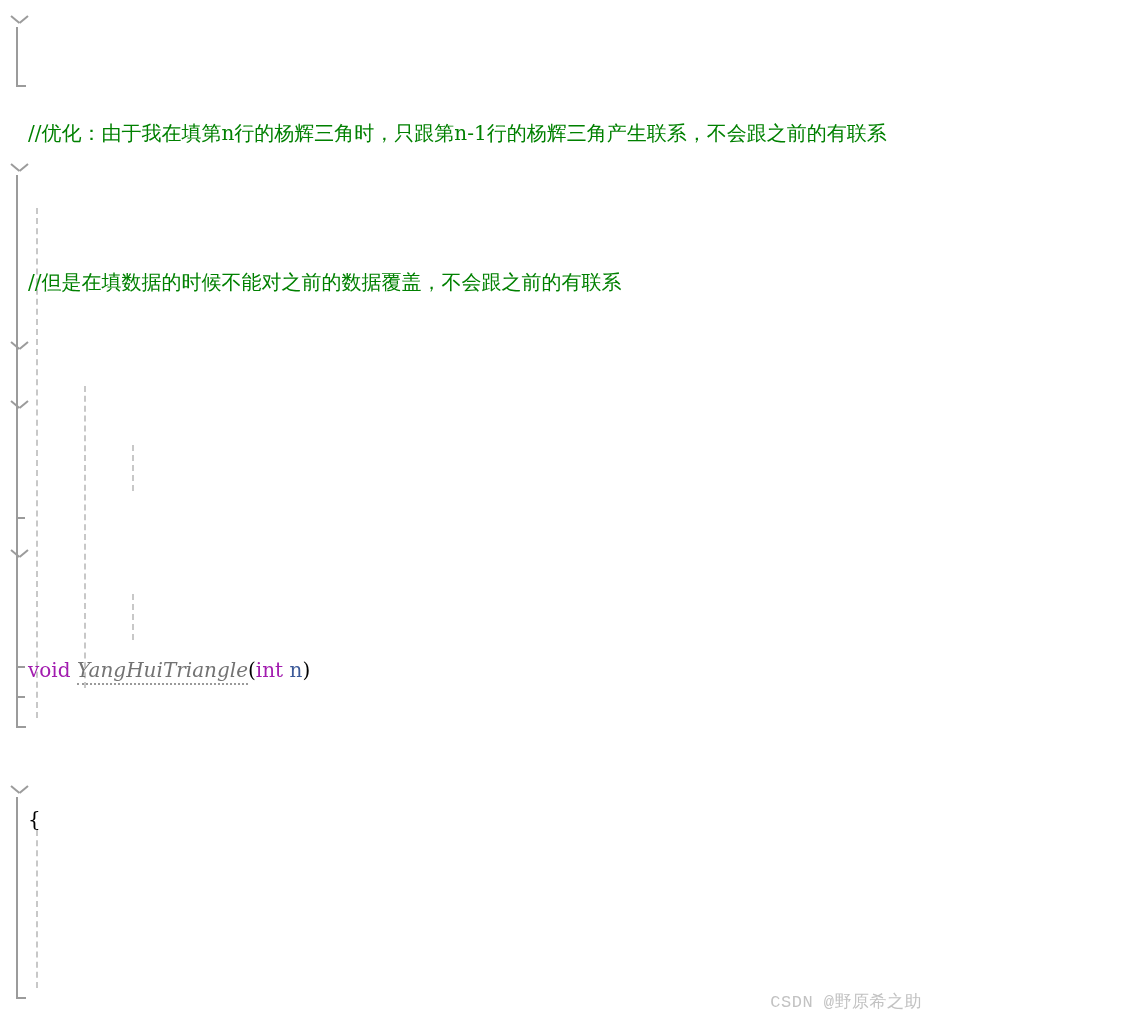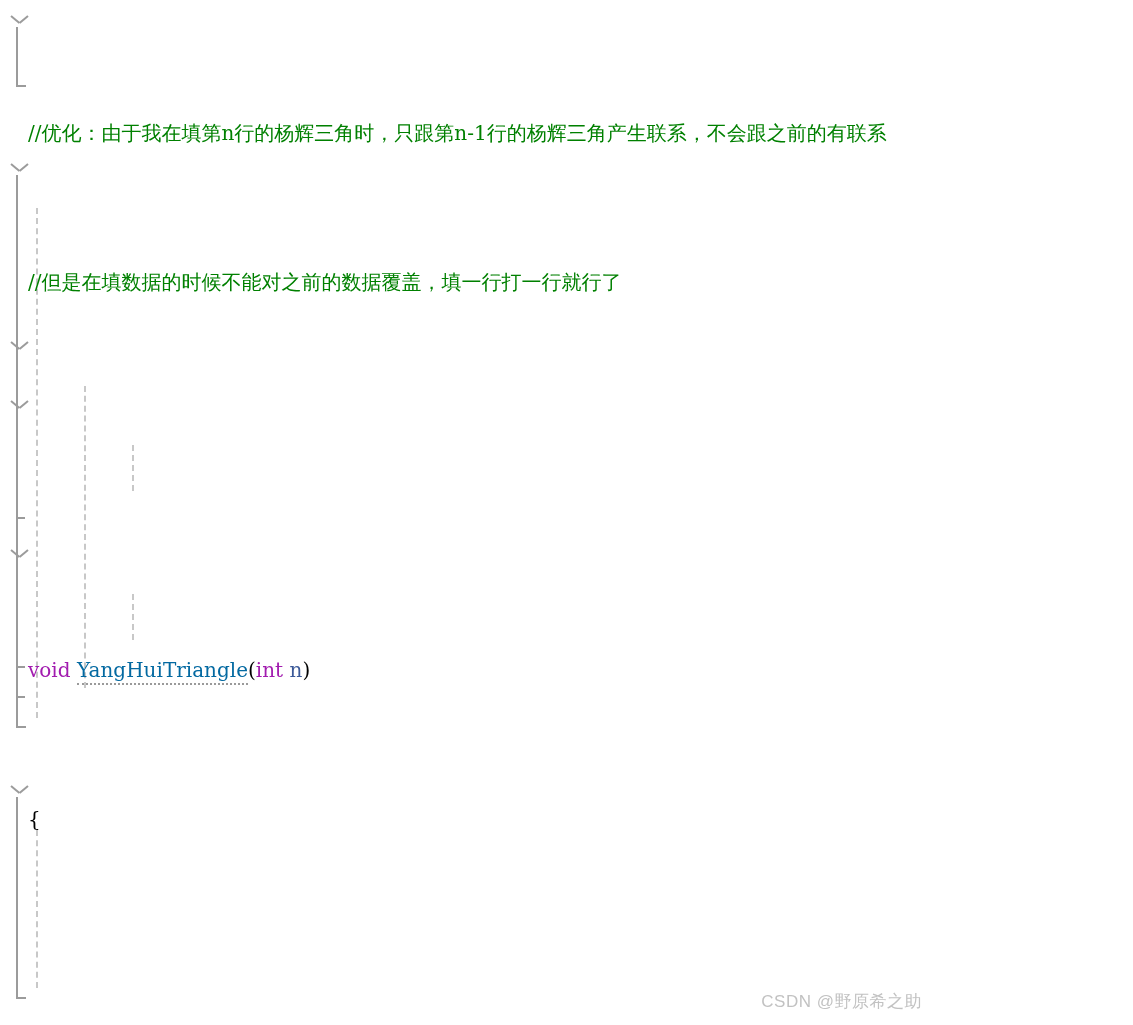--- a/index.html
+++ b/index.html
@@ -38,21 +38,21 @@
     position: relative;
     height: 29.8px;
     white-space: pre;
     padding-left: 28px;
     box-sizing: border-box;
   }
 
   
   .cmt   { color: #008000; }          
   .kw    { color: #a21caf; }          
-  .fn    { color: #0369a1; }
+  .fn    { color: #737373; font-style: italic; }
   .var   { color: #3b5998; }          
   .pun   { color: #000000; }
 
   
   .dotted-u {
     border-bottom: 2px dotted #9a9a9a;
     padding-bottom: 1px;
   }
 
   
@@ -97,21 +97,21 @@
     position: absolute;
     width: 0;
     border-left: 2px dashed #c8c8c8;
   }
 
   
   .watermark {
     position: absolute;
     right: 14px;
     bottom: 12px;
-    font-family: Liberation Sans, sans-serif;
+    font-family: Liberation Mono, monospace;
     font-size: 17px;
     color: #c2c2c2;
     letter-spacing: 0.5px;
     white-space: nowrap;
     margin-top: 19px;
   }
 </style>
 </head>
 <body>
 
@@ -156,21 +156,21 @@
 
     <div class="indent-guide" style="left:36px; top:830px; height:158px;"></div>
   </div>
 
   <div class="code">
 
     
     <div class="line"><span class="cmt">//优化：由于我在填第n行的杨辉三角时，只跟第n-1行的杨辉三角产生联系，不会跟之前的有联系</span></div>
     
     
-    <div class="line"><span class="cmt">//但是在填数据的时候不能对之前的数据覆盖，填一行打一行就行了</span></div>
+    <div class="line"><span class="cmt">//但是在填数据的时候不能对之前的数据覆盖，不会跟之前的有联系</span></div>
     
     <div class="line"></div>
     
     <div class="line"></div>
 
     
     <div class="line"><span class="kw">void</span><span class="pun"> </span><span class="fn dotted-u">YangHuiTriangle</span><span class="pun">(</span><span class="kw">int</span><span class="pun"> </span><span class="var">n</span><span class="pun">)</span></div>
 
     
     <div class="line"><span class="pun">{</span></div>

